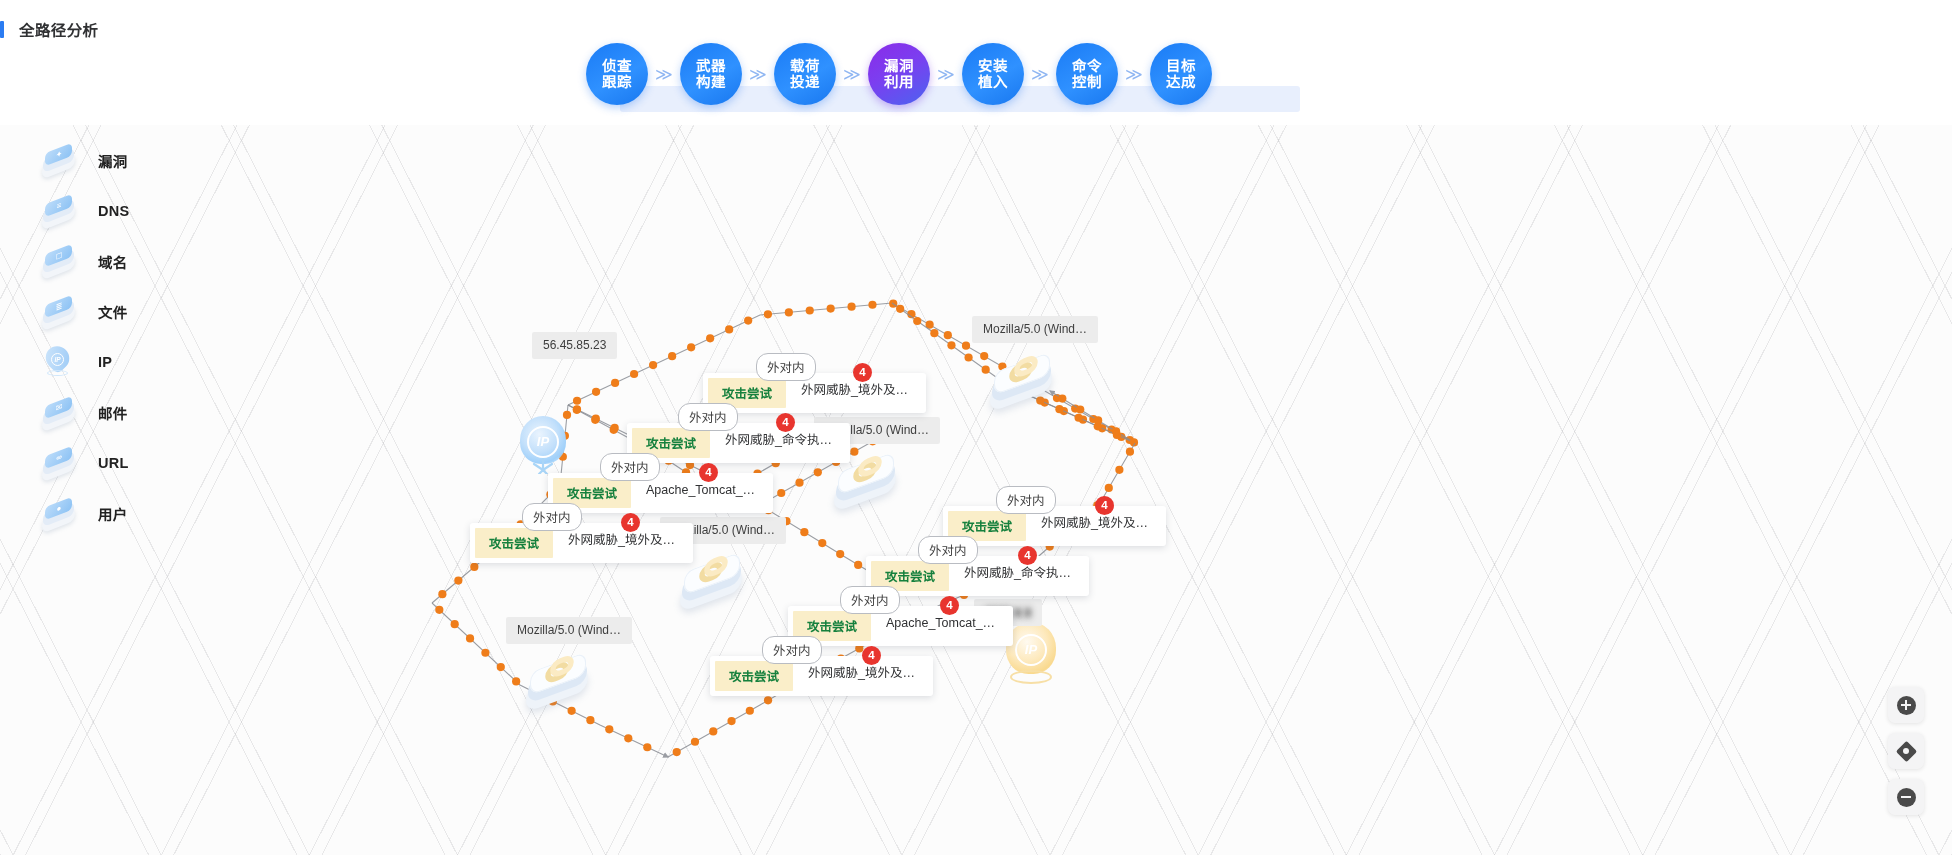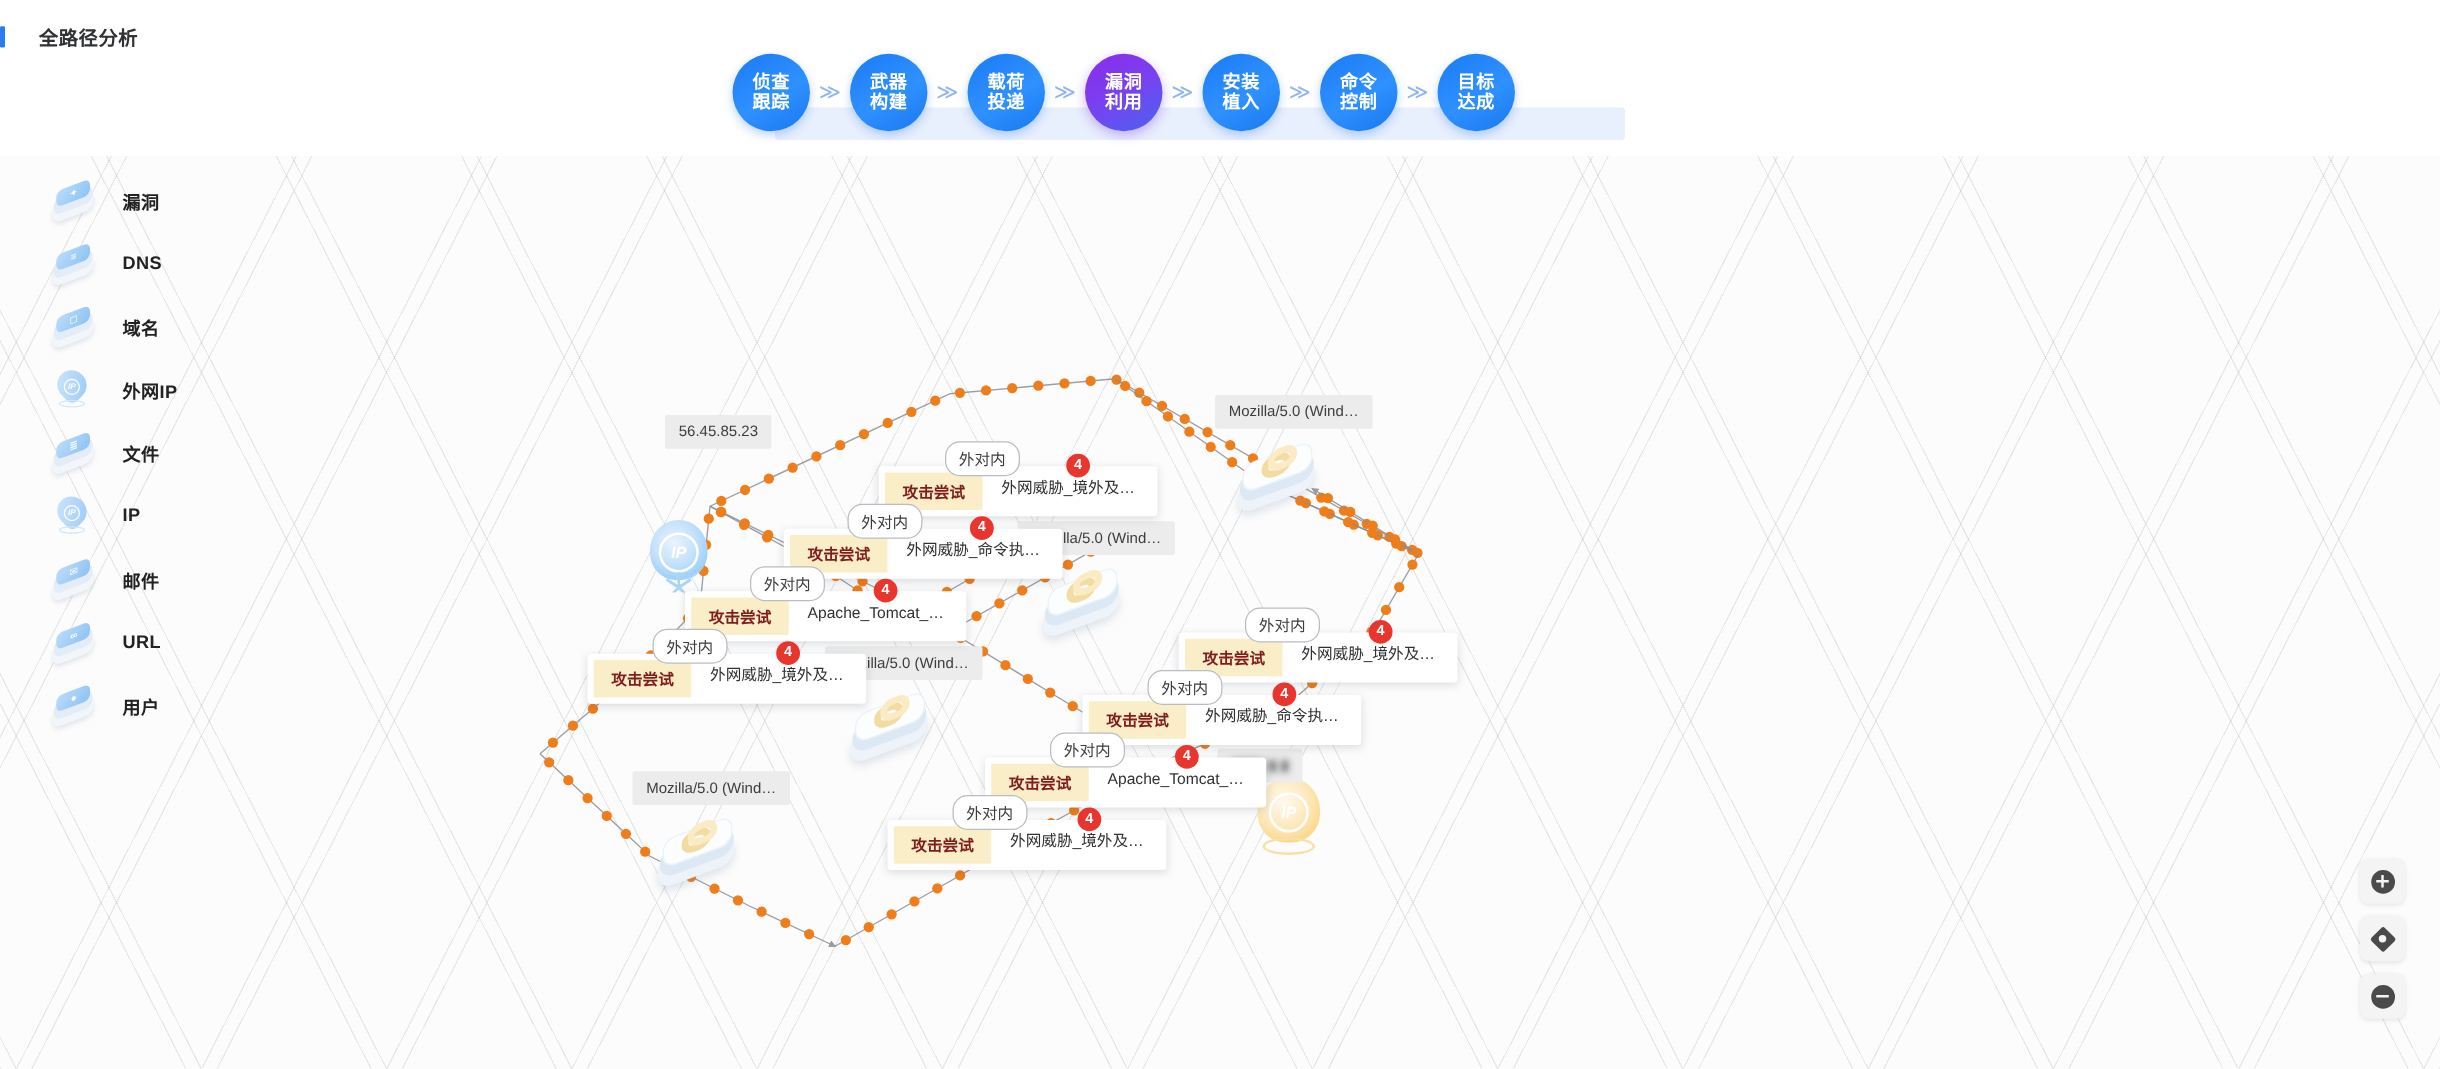--- a/index.html
+++ b/index.html
@@ -12,21 +12,21 @@
   }
   #app { position: relative; width: 1952px; height: 855px; }
 
   
   .header {
     position: absolute; left: 0; top: 0; width: 1952px; height: 62px;
     background: #ffffff; z-index: 40;
   }
   .title-wrap {
     position: absolute; left: 0px; top: 18px;
-    display: flex; align-items: center; gap: 27px;
+    display: flex; align-items: center; gap: 15px;
   }
   .title-bar { width: 4px; height: 17px; background: #2b7cf2; border-radius: 1px; }
   .title-text { font-size: 15.5px; font-weight: bold; color: #303133; letter-spacing: .4px; }
 
   
   .stages {
     position: absolute; left: 586px; top: 36px;
     display: flex; align-items: center; height: 76px;
   }
   .stage-rail {
@@ -188,21 +188,21 @@
     position: absolute; z-index: 14;
     background: #ffffff; border: 1px solid #b9bcc2; border-radius: 12px;
     font-size: 12.5px; color: #3d3d3d; padding: 3px 10px 4px; white-space: nowrap;
   }
   .evtcard {
     position: absolute; z-index: 13;
     background: #ffffff; border-radius: 3px; display: flex; align-items: stretch;
     box-shadow: 0 2px 7px rgba(60,70,90,.17); padding: 5px; white-space: nowrap;
   }
   .evtcard .tag {
-    background: #faeec9; color: #7f1d1d; font-size: 12.5px; font-weight: bold;
+    background: #faeec9; color: #15803d; font-size: 12.5px; font-weight: bold;
     padding: 5px 14px 6px; border-radius: 1px;
   }
   .evtcard .desc {
     color: #303133; font-size: 12.5px; padding: 5px 13px 6px 15px; line-height: 1.25;
   }
   .cntbadge {
     position: absolute; z-index: 16;
     width: 19px; height: 19px; border-radius: 50%;
     background: #e8352e; color: #ffffff;
     font-size: 11.5px; font-weight: bold; line-height: 19px; text-align: center;
@@ -321,31 +321,20 @@
         <div class="legend-item">
           <div class="legend-ico">
             <div class="iso">
               <div class="base"></div>
               <div class="mid"></div>
               <div class="top"></div>
               <div class="glyph">◻</div>
             </div>
           </div>
           <div class="legend-label">域名</div>
-        </div>
-        <div class="legend-item">
-          <div class="legend-ico">
-            <div class="pin">
-              <div class="body"></div>
-              <div class="ring"></div>
-              <div class="ip">IP</div>
-              <div class="shadow"></div>
-            </div>
-          </div>
-          <div class="legend-label">外网IP</div>
         </div>
         <div class="legend-item">
           <div class="legend-ico">
             <div class="iso">
               <div class="base"></div>
               <div class="mid"></div>
               <div class="top"></div>
               <div class="glyph">≣</div>
             </div>
           </div>

